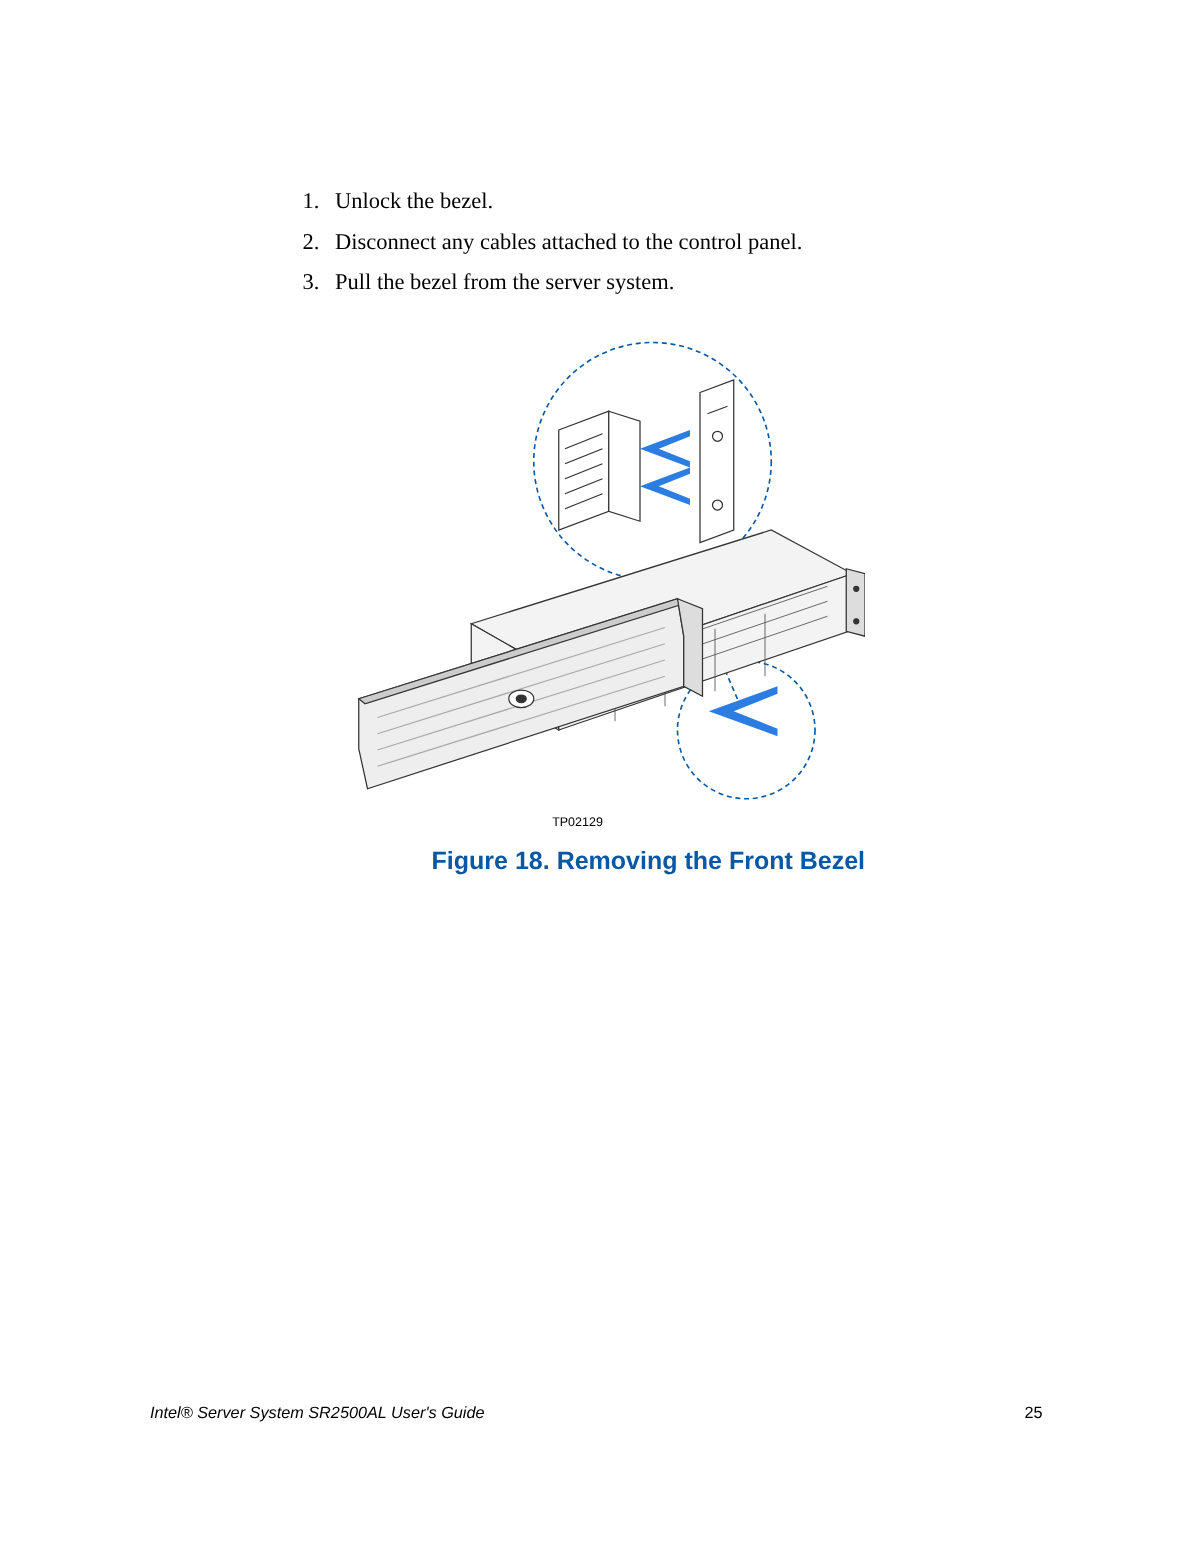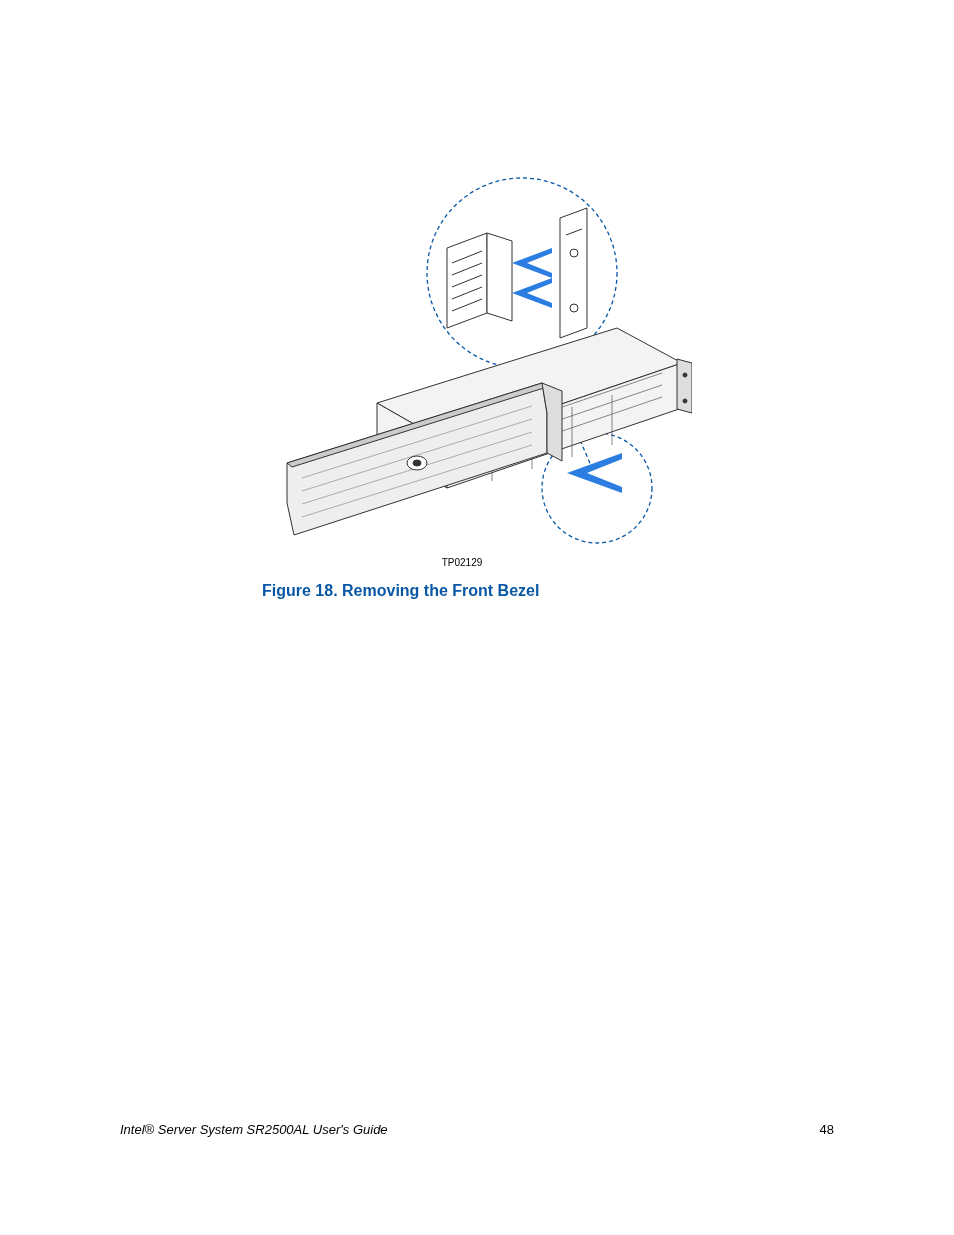--- a/index.html
+++ b/index.html
@@ -52,22 +52,22 @@
     font-family: Helvetica, Arial, sans-serif;
     font-size: 10px;
     text-align: center;
     padding-right: 30px;
     margin-top: -6px;
   }
   .figure-caption {
     font-family: Helvetica, Arial, sans-serif;
     font-weight: bold;
     color: #0858a6;
-    font-size: 16px;
-    text-align: left;
+    font-size: 20px;
+    text-align: right;
     margin-top: 14px;
   }
   .footer {
     position: absolute;
     left: 120px;
     right: 120px;
     bottom: 98px;
     font-family: Helvetica, Arial, sans-serif;
     font-size: 13px;
   }
@@ -78,20 +78,25 @@
   .footer-page {
     float: right;
   }
 </style>
 </head>
 <body>
 
 <div class="page">
 
 
+  <ol class="steps">
+    <li>Unlock the bezel.</li>
+    <li>Disconnect any cables attached to the control panel.</li>
+    <li>Pull the bezel from the server system.</li>
+  </ol>
 
   <div class="figure-wrap">
     <svg class="figure-svg" viewBox="0 0 430 400" xmlns="http://www.w3.org/2000/svg">
 
       <circle cx="260" cy="110" r="95" fill="none" stroke="#0858a6" stroke-width="1.3" stroke-dasharray="4 3"></circle>
 
       <g stroke="#333" stroke-width="1" fill="#fff">
         <polygon points="185,85 225,70 225,150 185,165"></polygon>
         <polygon points="225,70 250,78 250,158 225,150"></polygon>
         <line x1="190" y1="100" x2="220" y2="88"></line>
@@ -163,14 +168,14 @@
         <polygon points="305,310 360,290 360,296 325,310 360,324 360,330"></polygon>
       </g>
     </svg>
     <div class="figure-ref">TP02129</div>
     <div class="figure-caption">Figure 18. Removing the Front Bezel</div>
   </div>
 </div>
 
 <div class="footer">
   <span class="footer-title">Intel® Server System SR2500AL User's Guide</span>
-  <span class="footer-page">48</span>
+  <span class="footer-page">25</span>
 </div>
 
 </body></html>

